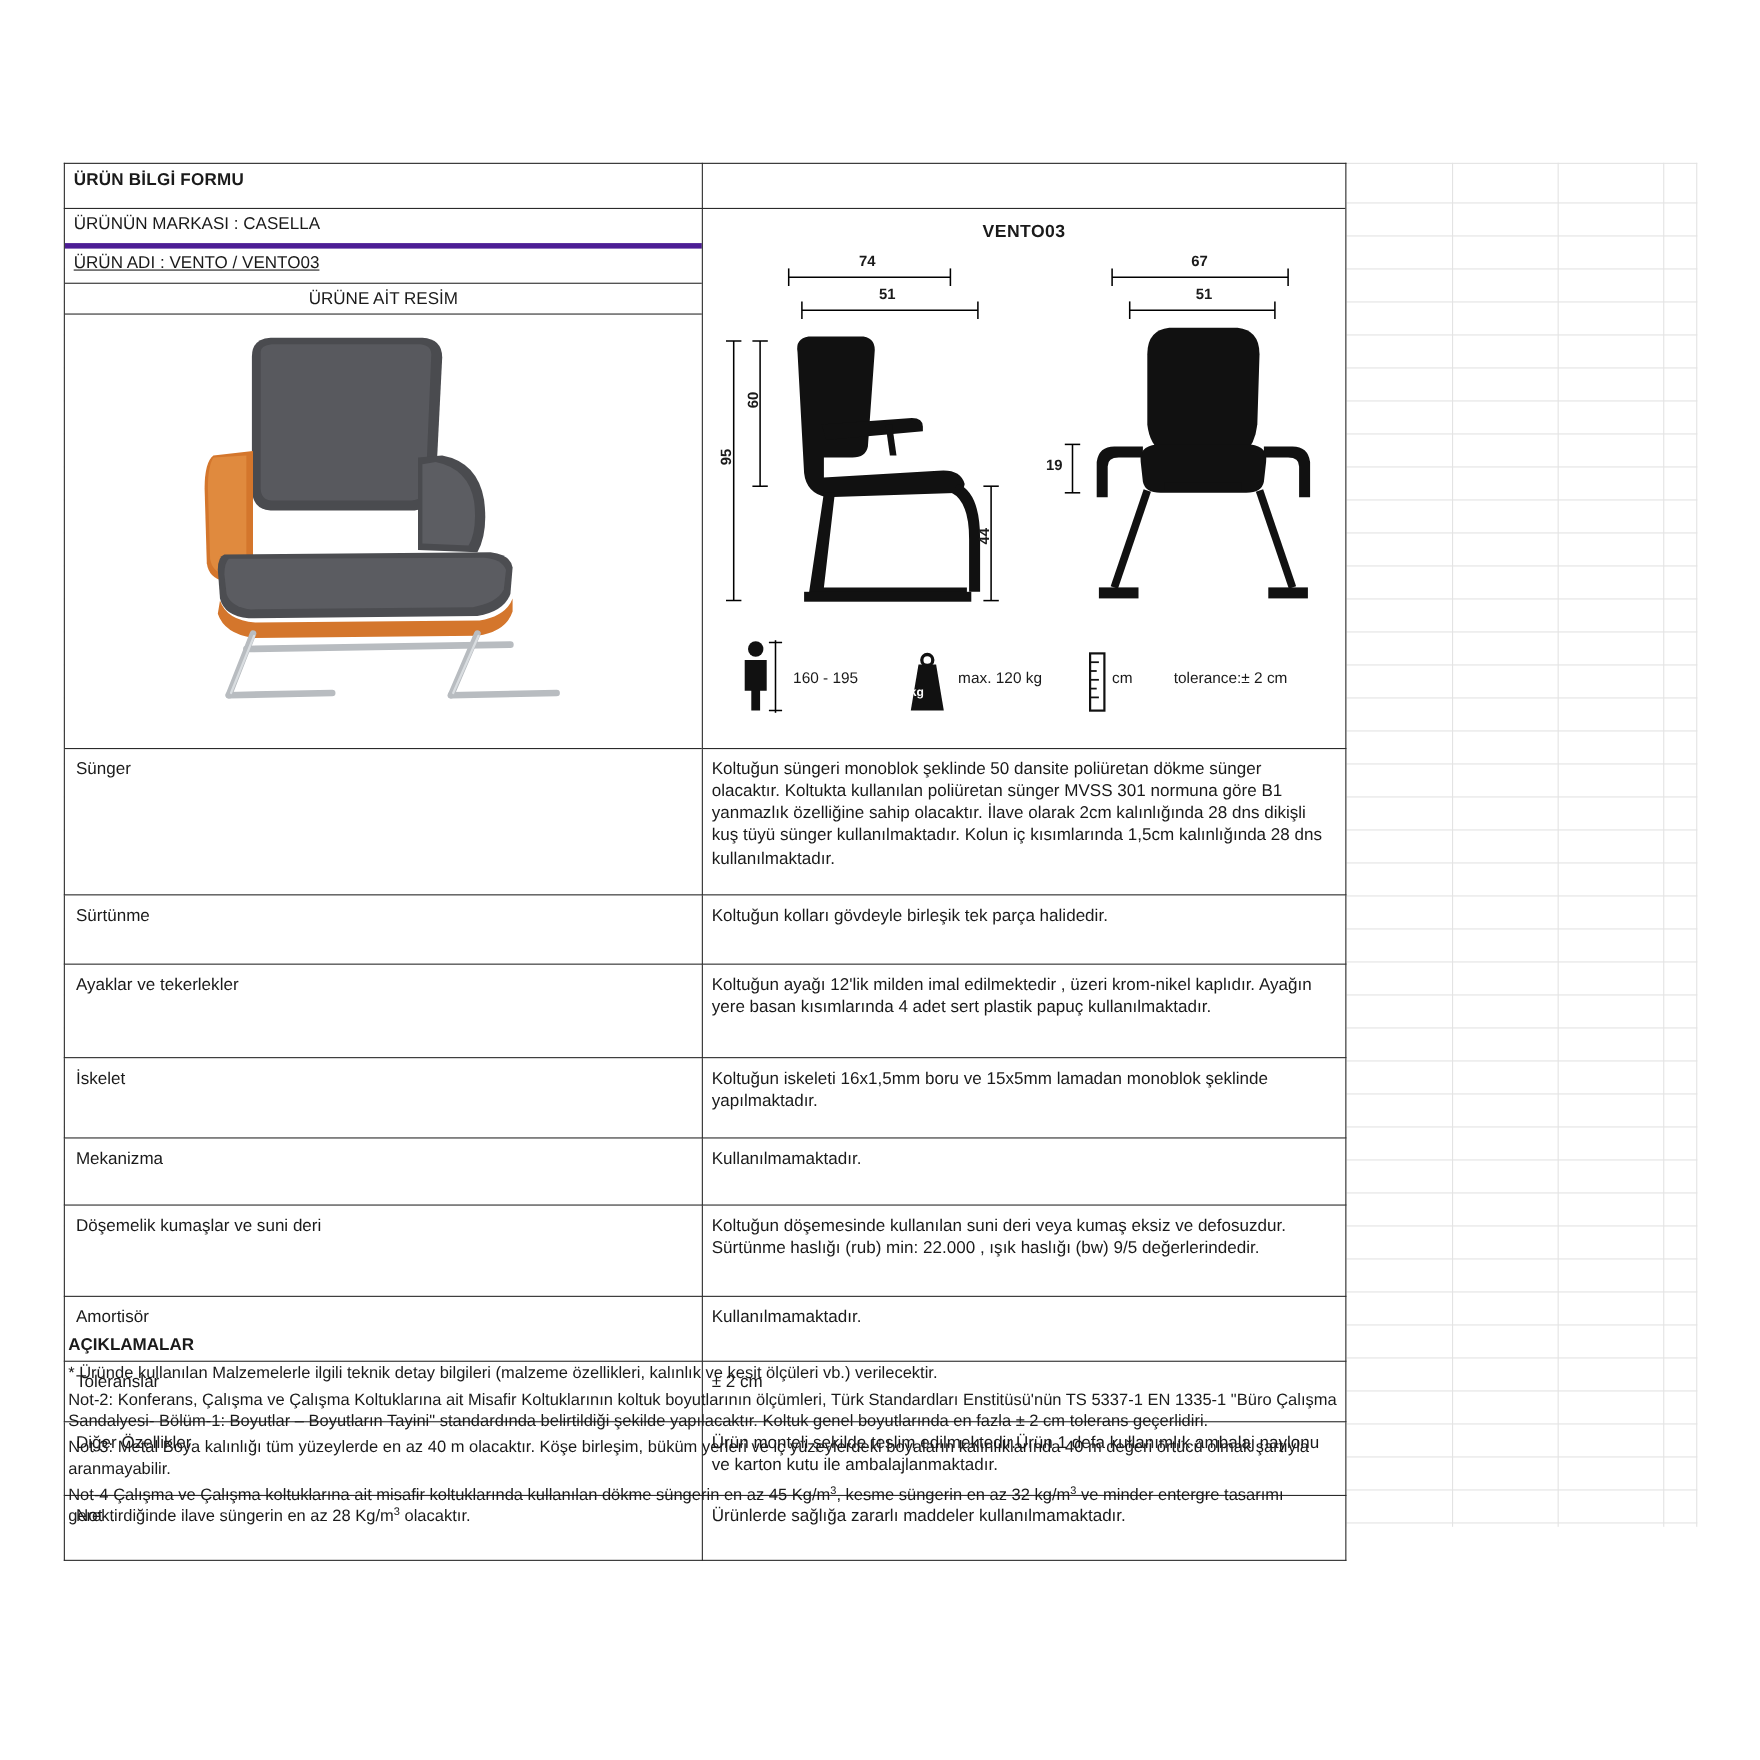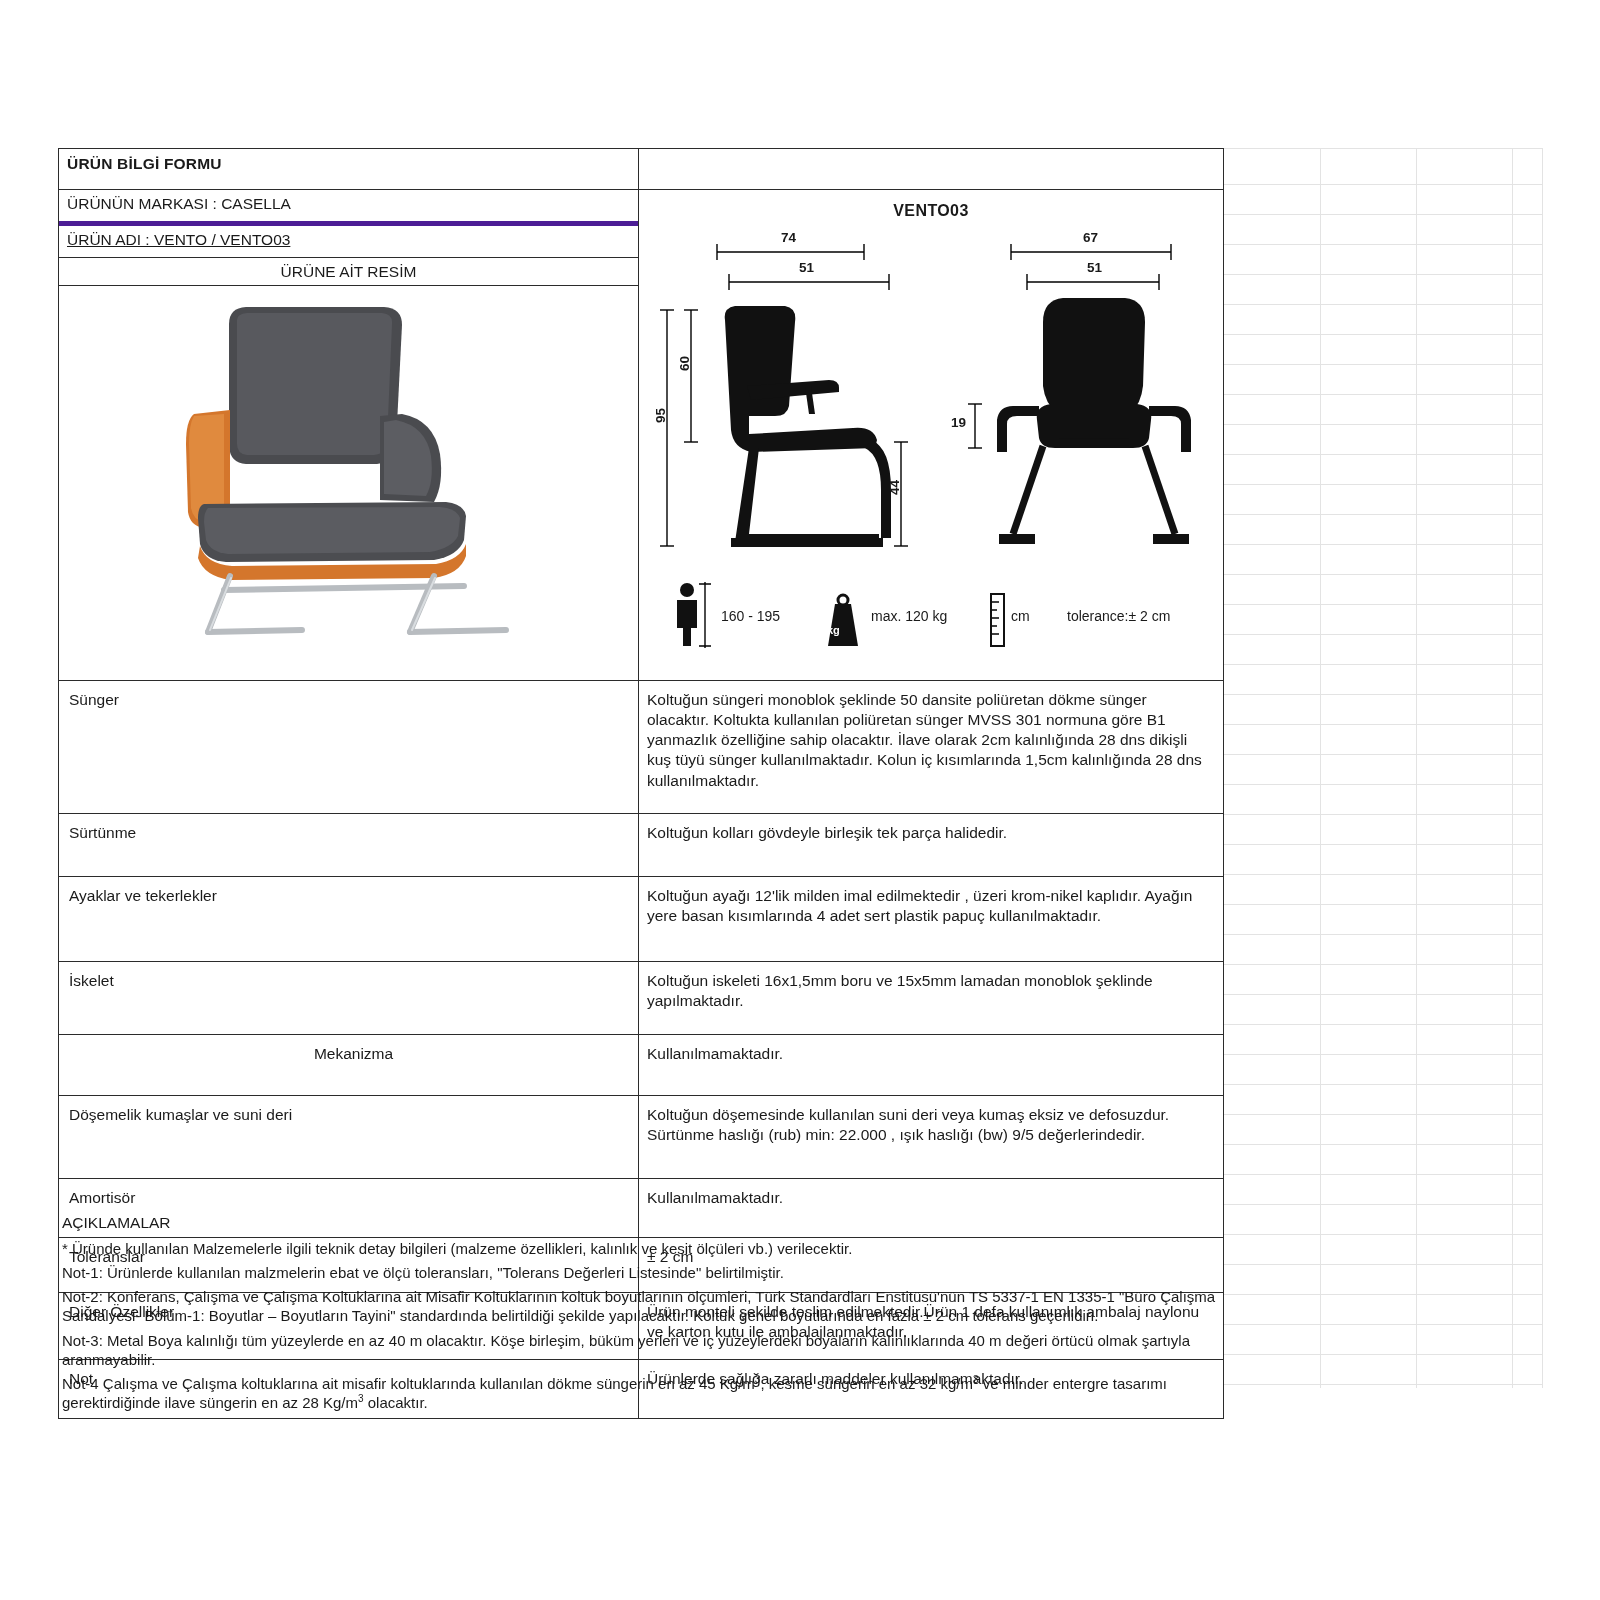--- a/index.html
+++ b/index.html
@@ -73,21 +73,21 @@
   }
   .dim-label{position:absolute;font-size:13.5px;font-weight:bold;}
   .vdim{writing-mode:vertical-rl;transform:rotate(180deg);}
   .icon-txt{position:absolute;font-size:14px;}
 
   
   .notes{
     position:absolute;left:0;top:1062px;width:1165px;
     font-size:15px;line-height:1.28;
   }
-  .notes .hdr{font-weight:normal;font-size:15.5px;padding:3px 0 4px 4px;}
+  .notes .hdr{font-weight:bold;font-size:15.5px;padding:3px 0 4px 4px;}
   .notes p{margin:0;padding:2px 6px 3px 4px;}
   sup{font-size:10px;}
 </style>
 </head>
 <body>
 
 <div class="sheet">
 
   <div class="gridlines">
     <div class="v" style="left:1165px"></div>
@@ -306,21 +306,21 @@
       </tr>
       <tr>
         <td class="spec-label" style="height:64px;">Ayaklar ve tekerlekler</td>
         <td class="spec-text">Koltuğun ayağı 12'lik milden imal edilmektedir , üzeri krom-nikel kaplıdır. Ayağın yere basan kısımlarında 4 adet sert plastik papuç kullanılmaktadır.</td>
       </tr>
       <tr>
         <td class="spec-label" style="height:52px;">İskelet</td>
         <td class="spec-text">Koltuğun iskeleti 16x1,5mm boru ve 15x5mm lamadan monoblok şeklinde yapılmaktadır.</td>
       </tr>
       <tr>
-        <td class="spec-label" style="height:40px;text-align:center;">Mekanizma</td>
+        <td class="spec-label" style="height:40px;">Mekanizma</td>
         <td class="spec-text">Kullanılmamaktadır.</td>
       </tr>
       <tr>
         <td class="spec-label" style="height:62px;">Döşemelik kumaşlar ve suni deri</td>
         <td class="spec-text">Koltuğun döşemesinde kullanılan suni deri veya kumaş eksiz ve defosuzdur. Sürtünme haslığı (rub) min: 22.000 , ışık haslığı (bw) 9/5 değerlerindedir.</td>
       </tr>
       <tr>
         <td class="spec-label" style="height:38px;">Amortisör</td>
         <td class="spec-text">Kullanılmamaktadır.</td>
       </tr>
@@ -335,21 +335,20 @@
       <tr>
         <td class="spec-label" style="height:38px;">Not</td>
         <td class="spec-text">Ürünlerde sağlığa zararlı maddeler kullanılmamaktadır.</td>
       </tr>
     </tbody>
   </table>
 
   <div class="notes">
     <div class="hdr">AÇIKLAMALAR</div>
     <p>* Üründe kullanılan Malzemelerle ilgili teknik detay bilgileri (malzeme özellikleri, kalınlık ve kesit ölçüleri vb.)  verilecektir.</p>
-    <p>Not-1: Ürünlerde kullanılan malzmelerin ebat ve ölçü toleransları, "Tolerans Değerleri Listesinde" belirtilmiştir.</p>
     <p>Not-2: Konferans, Çalışma ve Çalışma Koltuklarına ait  Misafir Koltuklarının koltuk boyutlarının ölçümleri, Türk Standardları Enstitüsü'nün TS 5337-1 EN 1335-1 "Büro Çalışma Sandalyesi- Bölüm-1: Boyutlar – Boyutların Tayini" standardında belirtildiği şekilde yapılacaktır. Koltuk genel boyutlarında en fazla ± 2 cm tolerans geçerlidiri.</p>
     <p>Not-3: Metal Boya kalınlığı tüm yüzeylerde en az 40 m  olacaktır. Köşe birleşim, büküm yerleri ve iç yüzeylerdeki boyaların kalınlıklarında 40 m değeri örtücü olmak şartıyla aranmayabilir.</p>
     <p>
       <span>Not-4 Çalışma ve Çalışma koltuklarına ait misafir koltuklarında kullanılan dökme süngerin en az 45 Kg/m</span><sup>3</sup><span>, kesme süngerin en az 32 kg/m</span><sup>3</sup><span> ve minder entergre tasarımı gerektirdiğinde ilave süngerin en az 28 Kg/m</span><sup>3</sup><span> olacaktır.</span>
     </p>
   </div>
 
 </div>
 
 </body></html>

